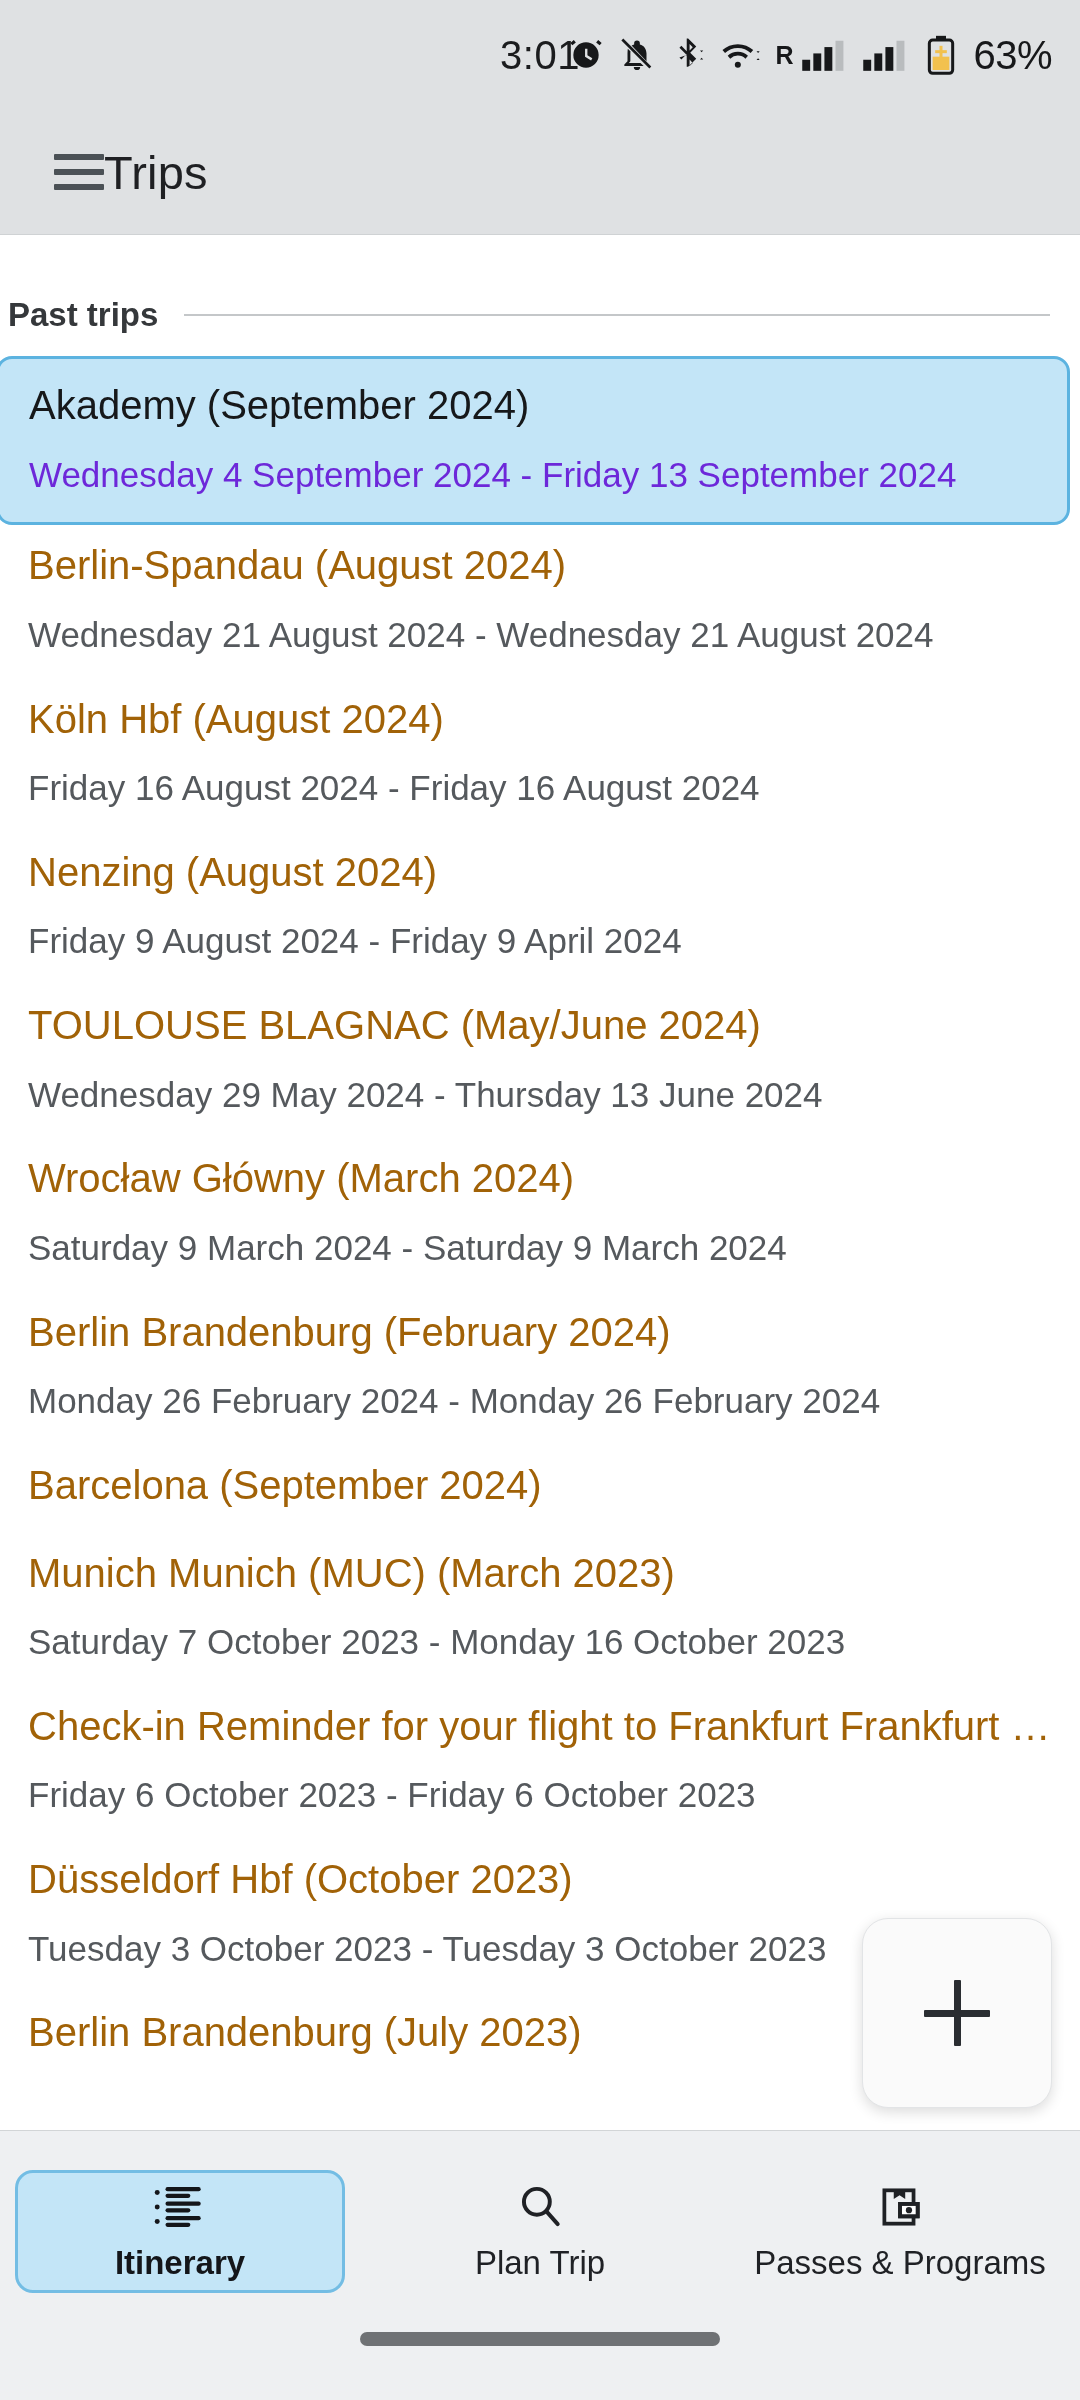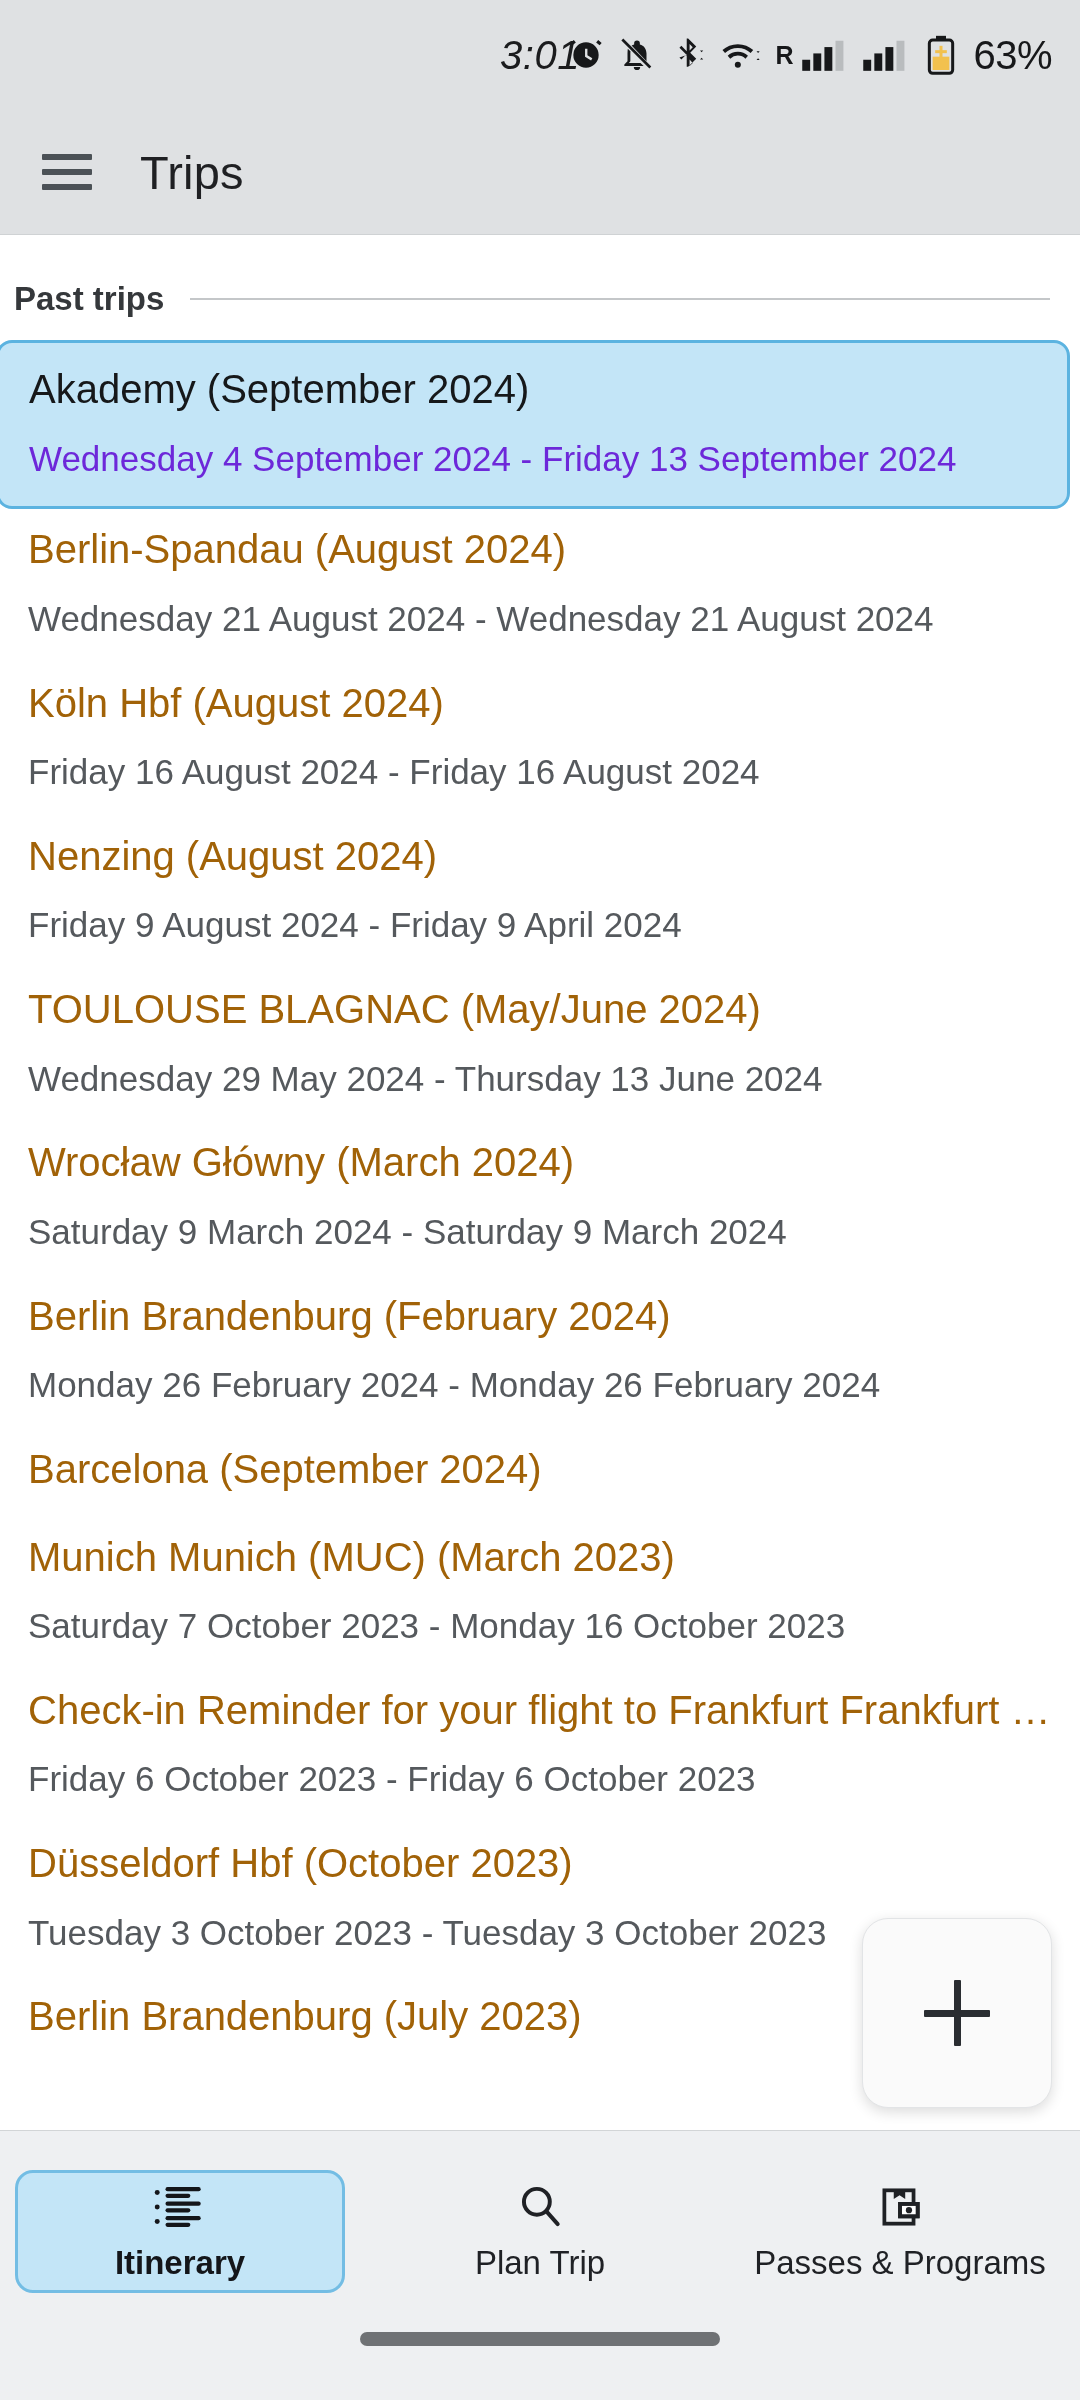--- a/index.html
+++ b/index.html
@@ -14,45 +14,45 @@
 
   
   .statusbar {
     height:110px; background:#dfe1e3; flex:0 0 110px;
     display:flex; align-items:center; position:relative;
   }
   .sb-time {
     position:absolute; left:0; right:0; text-align:center;
     font-size:40px; color:#1b1c1e; letter-spacing:0.5px;
     font-family:"Liberation Sans", sans-serif;
-    font-style:italic;
   }
   .sb-right {
     position:absolute; right:28px; display:flex; align-items:center; gap:13px;
   }
   .sb-right svg { display:block; }
   .sb-batt-text { font-size:40px; color:#17181a; margin-left:2px; letter-spacing:-0.5px; }
   .sb-roam { font-size:25px; font-weight:bold; color:#17181a; margin-right:-4px; }
 
   
   .appbar {
     height:125px; flex:0 0 125px; background:#dfe1e3;
-    display:flex; align-items:center; padding-left:42px; gap:48px;
+    display:flex; align-items:center; padding-left:54px; 
     border-bottom:1px solid #cfd2d4;
   }
   .hamburger { width:50px; height:36px; display:flex; flex-direction:column; justify-content:space-between; cursor:pointer; }
   .hamburger span { display:block; height:6px; background:#4b5156; border-radius:1px; }
   .appbar-title { font-size:47px; color:#1f2023; letter-spacing:0.2px; }
 
   
   .content { position:relative; flex:1 1 auto; background:#ffffff; overflow:hidden; }
 
   .section-head {
     display:flex; align-items:center; gap:26px;
-    padding:45px 30px 0 14px;
+    padding:45px 30px 0 8px;
+    margin-top:16px;
   }
   .section-head .label { font-size:33px; font-weight:bold; color:#35383b; white-space:nowrap; }
   .section-head .rule { flex:1 1 auto; height:2px; background:#c4c7c9; }
 
   .trip-list { padding-top:22px; }
 
   .trip {
     padding:16px 28px 22px 28px;
   }
   .trip .title {

